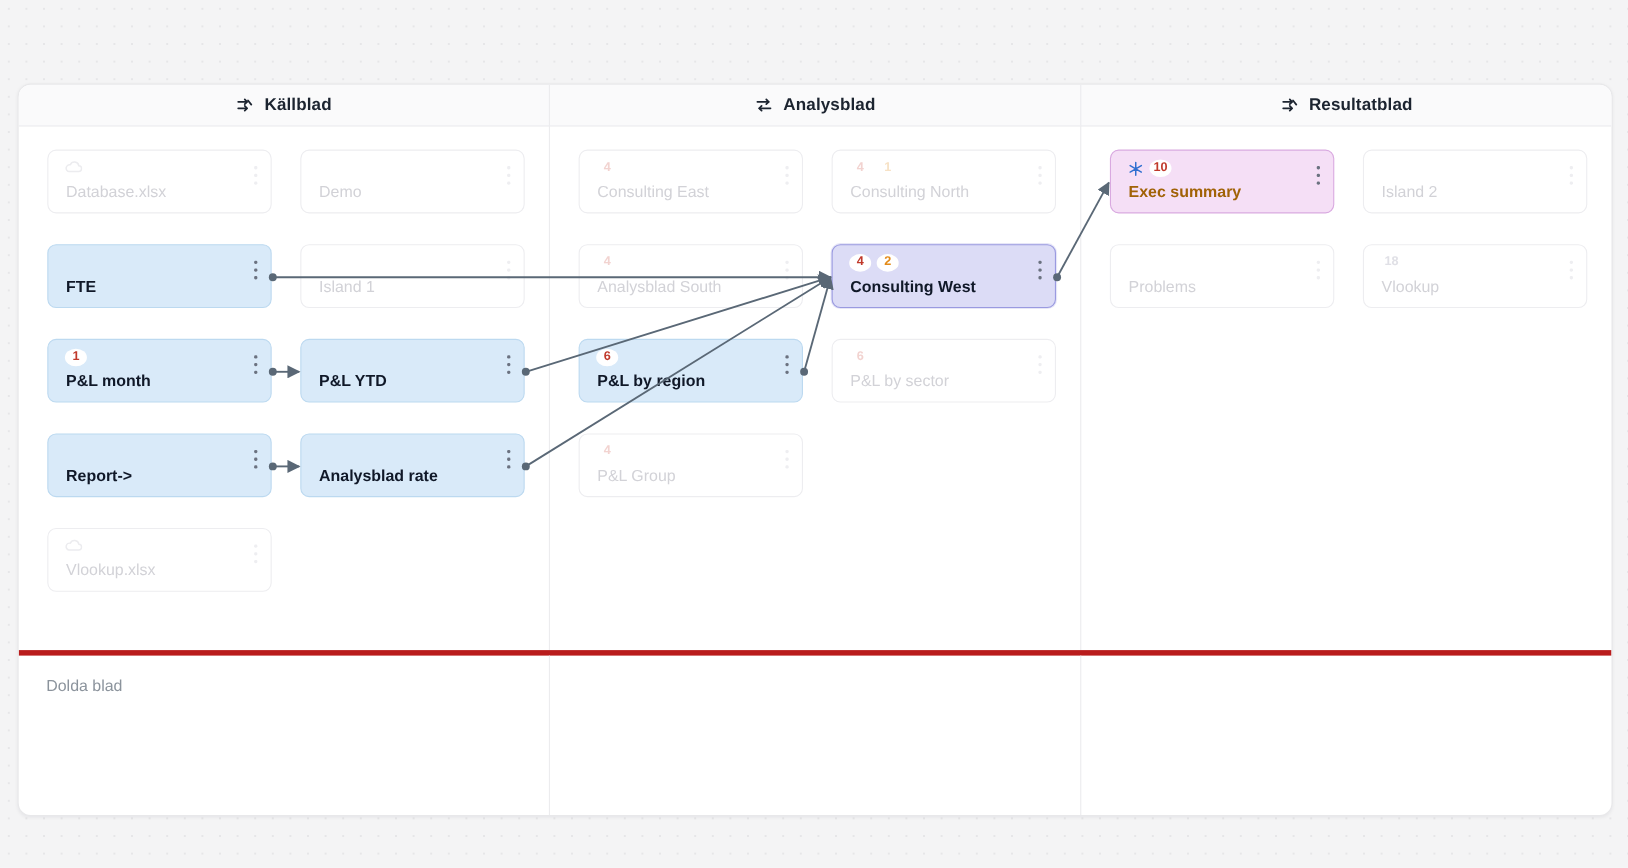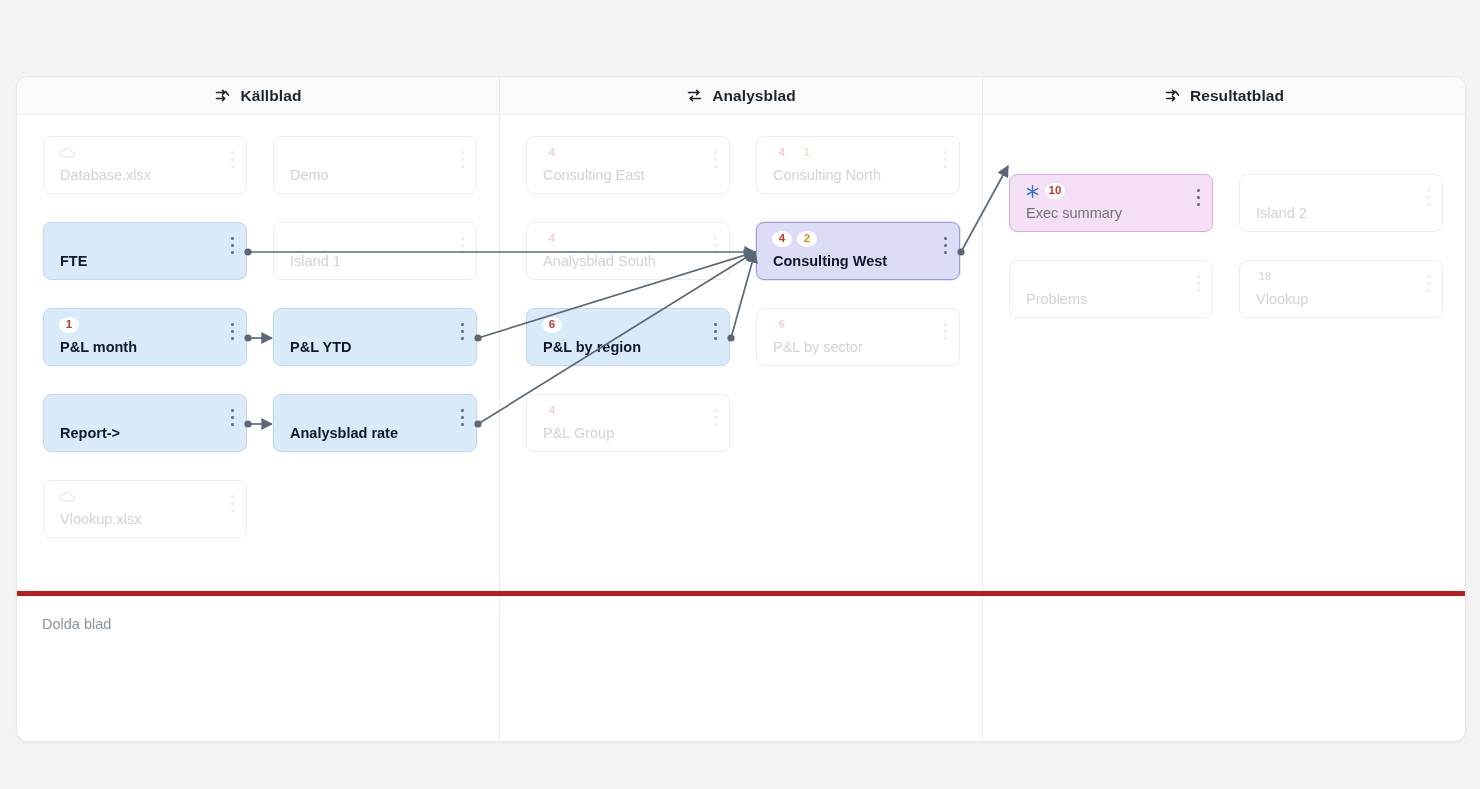--- a/index.html
+++ b/index.html
@@ -74,21 +74,21 @@
     left: 0; top: 37px;
     width: 100%;
     height: 477px;
     display: flex;
   }
   .col-body {
     flex: 1 1 0;
     border-right: 1px solid #ececee;
     position: relative;
   }
-  .col-body:last-child { border-right: none; margin-top: 38px; }
+  .col-body:last-child { border-right: none; }
 
   .card-grid {
     position: absolute;
     left: 26px; top: 22px;
     right: 18px;
     display: grid;
     grid-template-columns: 204px 204px;
     grid-auto-rows: 58px;
     gap: 28px 26px;
   }
@@ -154,21 +154,21 @@
   .card.purple {
     background: #dcdcf6;
     border: 1.5px solid #9a9ae0;
     box-shadow: 0 0 0 1px rgba(154,154,224,0.25);
   }
   .card.purple .label { color: #101828; font-weight: 600; }
   .card.pink {
     background: #f5dff6;
     border: 1.5px solid #d9a9e0;
   }
-  .card.pink .label { color: #737373; font-weight: 400; }
+  .card.pink .label { color: #a16207; font-weight: 700; }
 
   .kebab {
     position: absolute;
     right: 12px;
     top: 14px;
     width: 3px;
     height: 17px;
     display: flex;
     flex-direction: column;
     justify-content: space-between;

